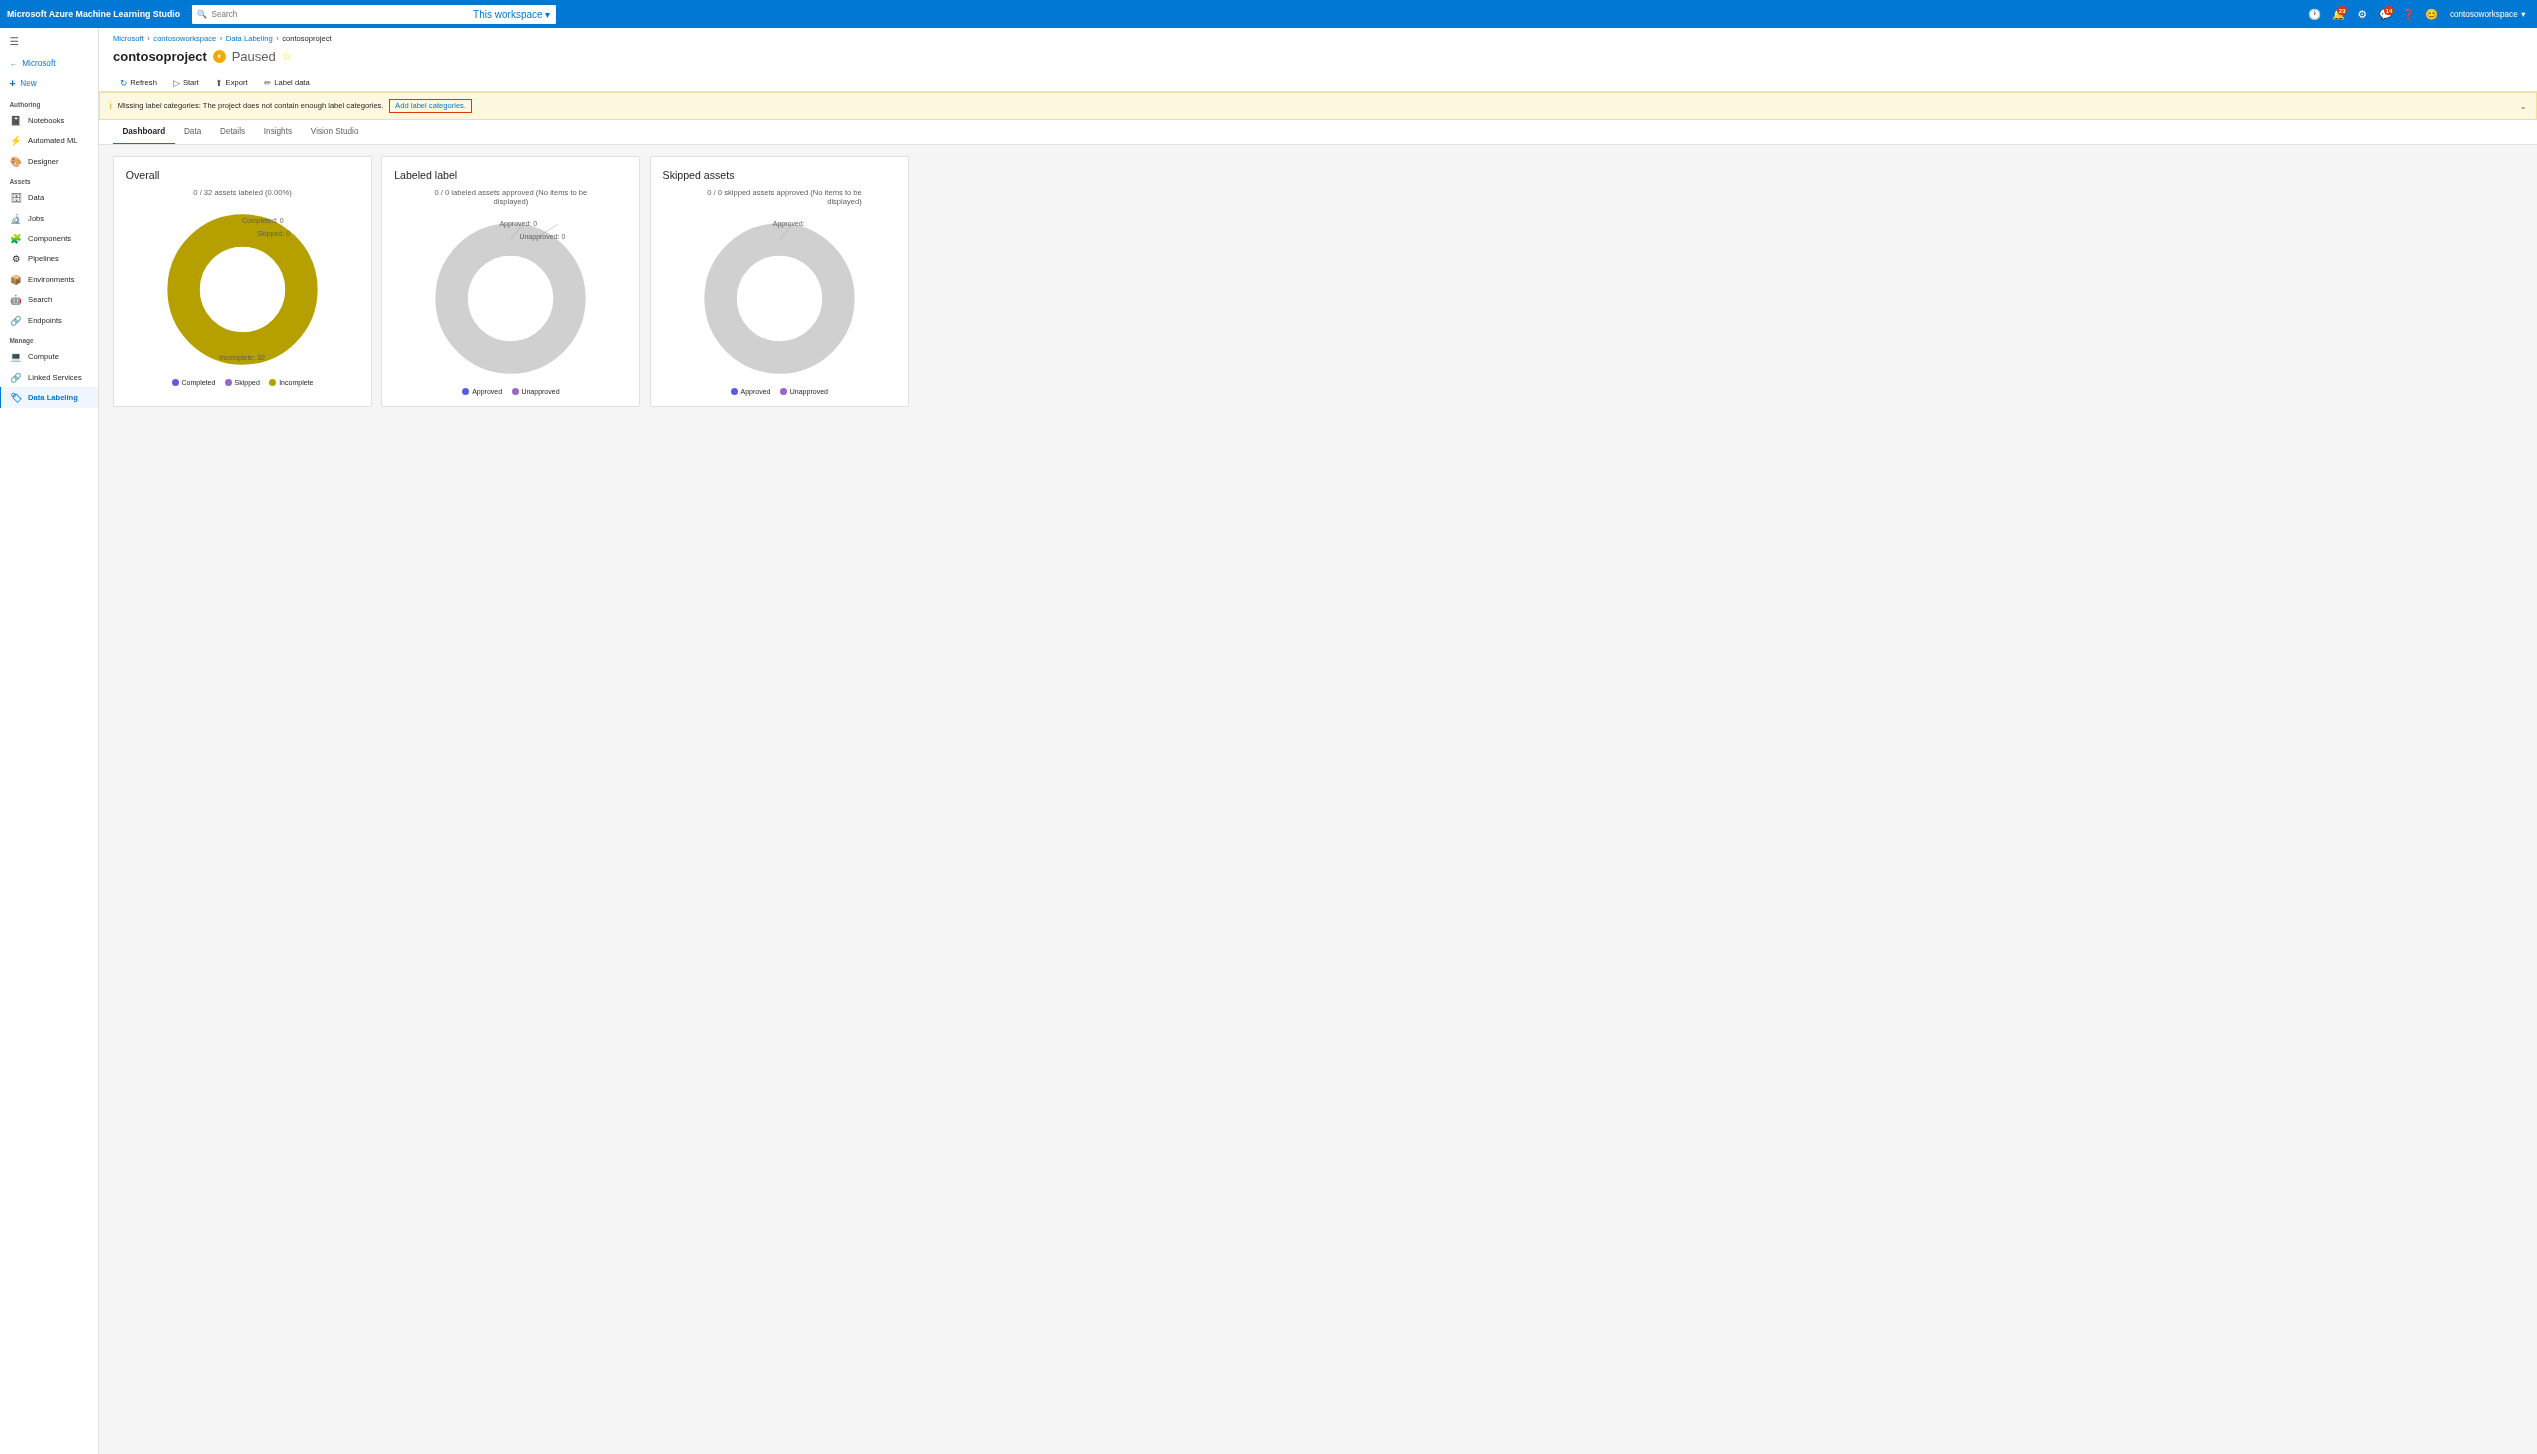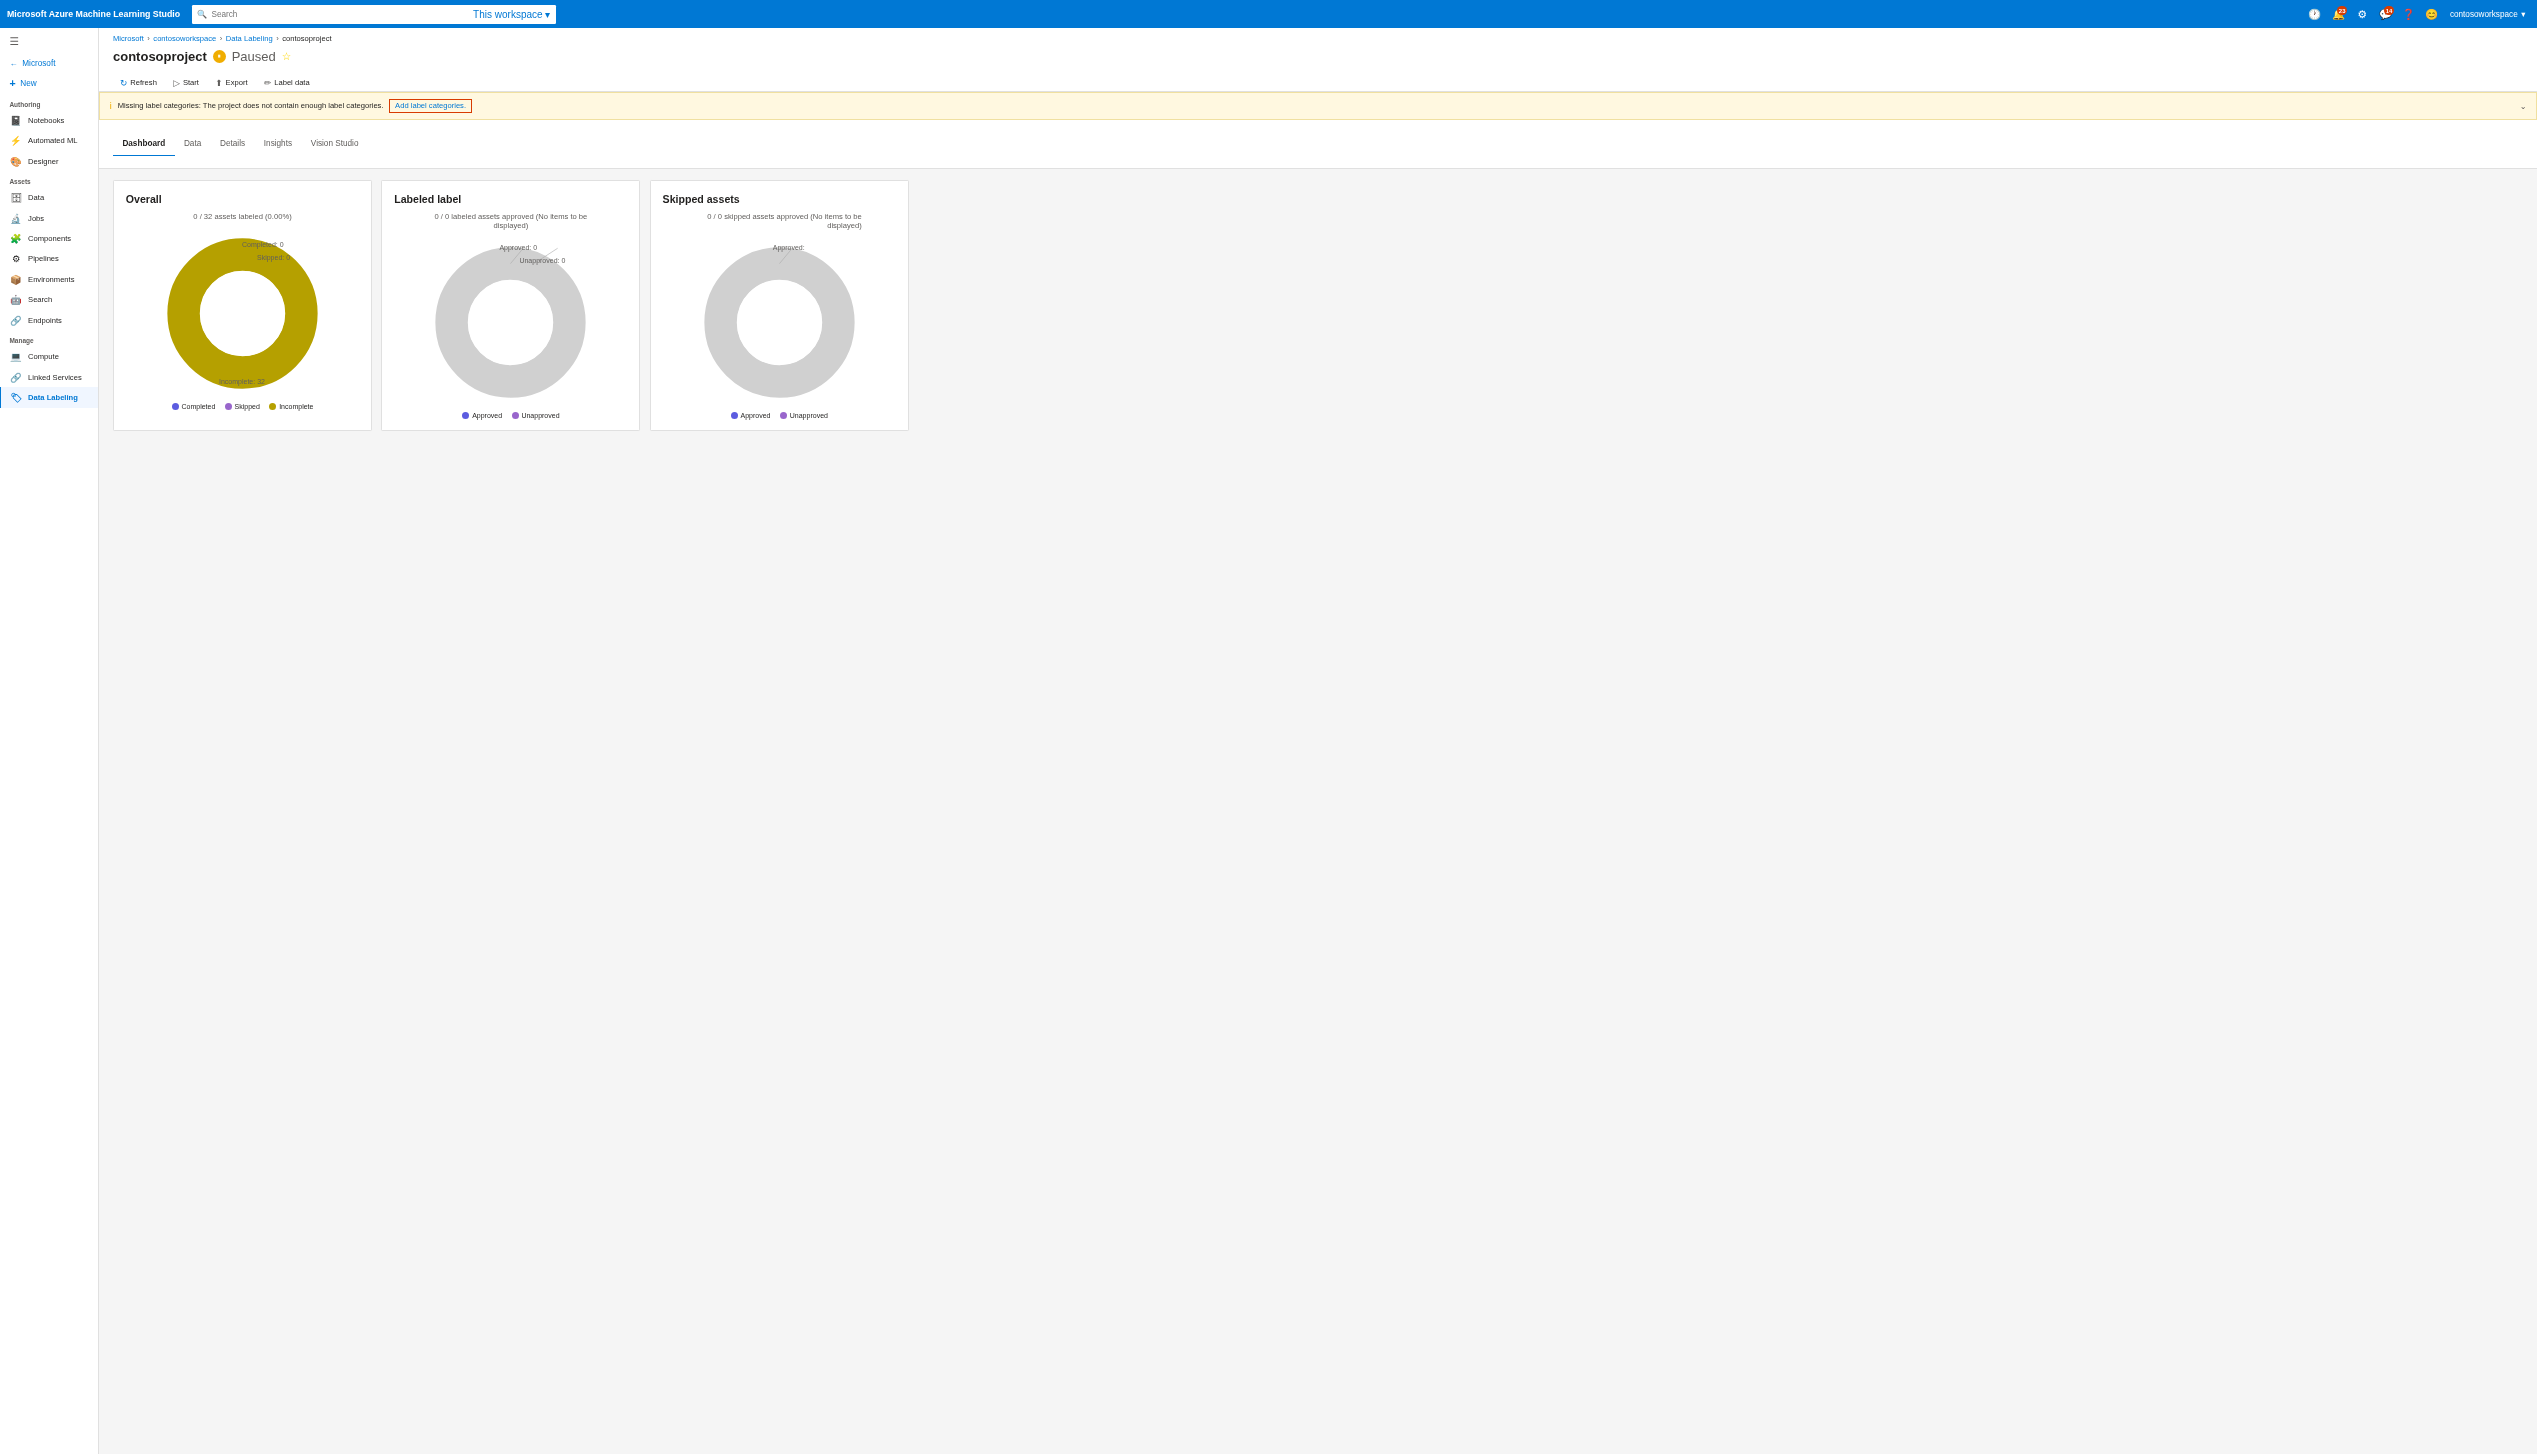--- a/index.html
+++ b/index.html
@@ -48,29 +48,29 @@
     .toolbar-btn { display: flex; align-items: center; gap: 2.9px; padding: 3.5px 7px; cursor: pointer; color: #201f1e; font-size: 7.6px; border-radius: 1.2px; border: none; background: none; }
     .toolbar-btn .icon { font-size: 8.8px; color: #0078d4; }
 
     
     .warning-banner { background: #fff8e0; border: 0.6px solid #f0e0a0; display: flex; align-items: center; padding: 5.9px 9.4px; gap: 5.9px; font-size: 7.6px; color: #201f1e; flex-shrink: 0; margin: 0; }
     .warning-icon { color: #f0ad00; font-size: 9.4px; }
     .warning-link { color: #0078d4; border: 1.2px solid #d83b01; padding: 1.2px 4.7px; text-decoration: none; cursor: pointer; font-size: 7.6px; }
     .warning-chevron { margin-left: auto; font-size: 8.2px; color: #605e5c; cursor: pointer; }
 
     
-    .tabs { display: flex; gap: 0; background: #fff; border-bottom: 0.6px solid #e0e0e0; padding: 12px 14px; }
+    .tabs { display: flex; gap: 0; background: #fff; border-bottom: 0.6px solid #e0e0e0; padding: 0 14px; }
     .tab { padding: 7px 9.4px; cursor: pointer; font-size: 8.2px; color: #605e5c; border-bottom: 1.8px solid transparent; font-weight: 400; }
     .tab.active { color: #201f1e; border-bottom: 1.8px solid #0078d4; font-weight: 600; }
 
     
     .dashboard { display: flex; gap: 0; padding: 11.8px 14px; overflow-x: auto; }
     .chart-card { background: #fff; border: 0.6px solid #e0e0e0; border-radius: 1.2px; padding: 11.8px; min-width: 259px; margin-right: 9.4px; flex-shrink: 0; }
     .chart-card:last-child { margin-right: 0; }
-    .chart-title { font-size: 10.6px; font-weight: 700; color: #201f1e; margin-bottom: 7px; }
+    .chart-title { font-size: 10.6px; font-weight: 400; color: #201f1e; margin-bottom: 7px; }
     .chart-subtitle { font-size: 7.6px; color: #605e5c; text-align: center; margin-bottom: 9.4px; }
     .chart-area { display: flex; flex-direction: column; align-items: center; }
 
     
     .donut-container { position: relative; width: 165px; height: 165px; margin: 0 auto; }
     .donut-svg { width: 165px; height: 165px; }
     .donut-labels { position: absolute; top: 0; left: 0; width: 100%; height: 100%; pointer-events: none; }
     .donut-label { position: absolute; font-size: 7px; color: #605e5c; white-space: nowrap; }
     .chart-legend { display: flex; gap: 9.4px; margin-top: 7px; justify-content: center; flex-wrap: wrap; }
     .legend-item { display: flex; align-items: center; gap: 2.9px; font-size: 7px; color: #201f1e; }

